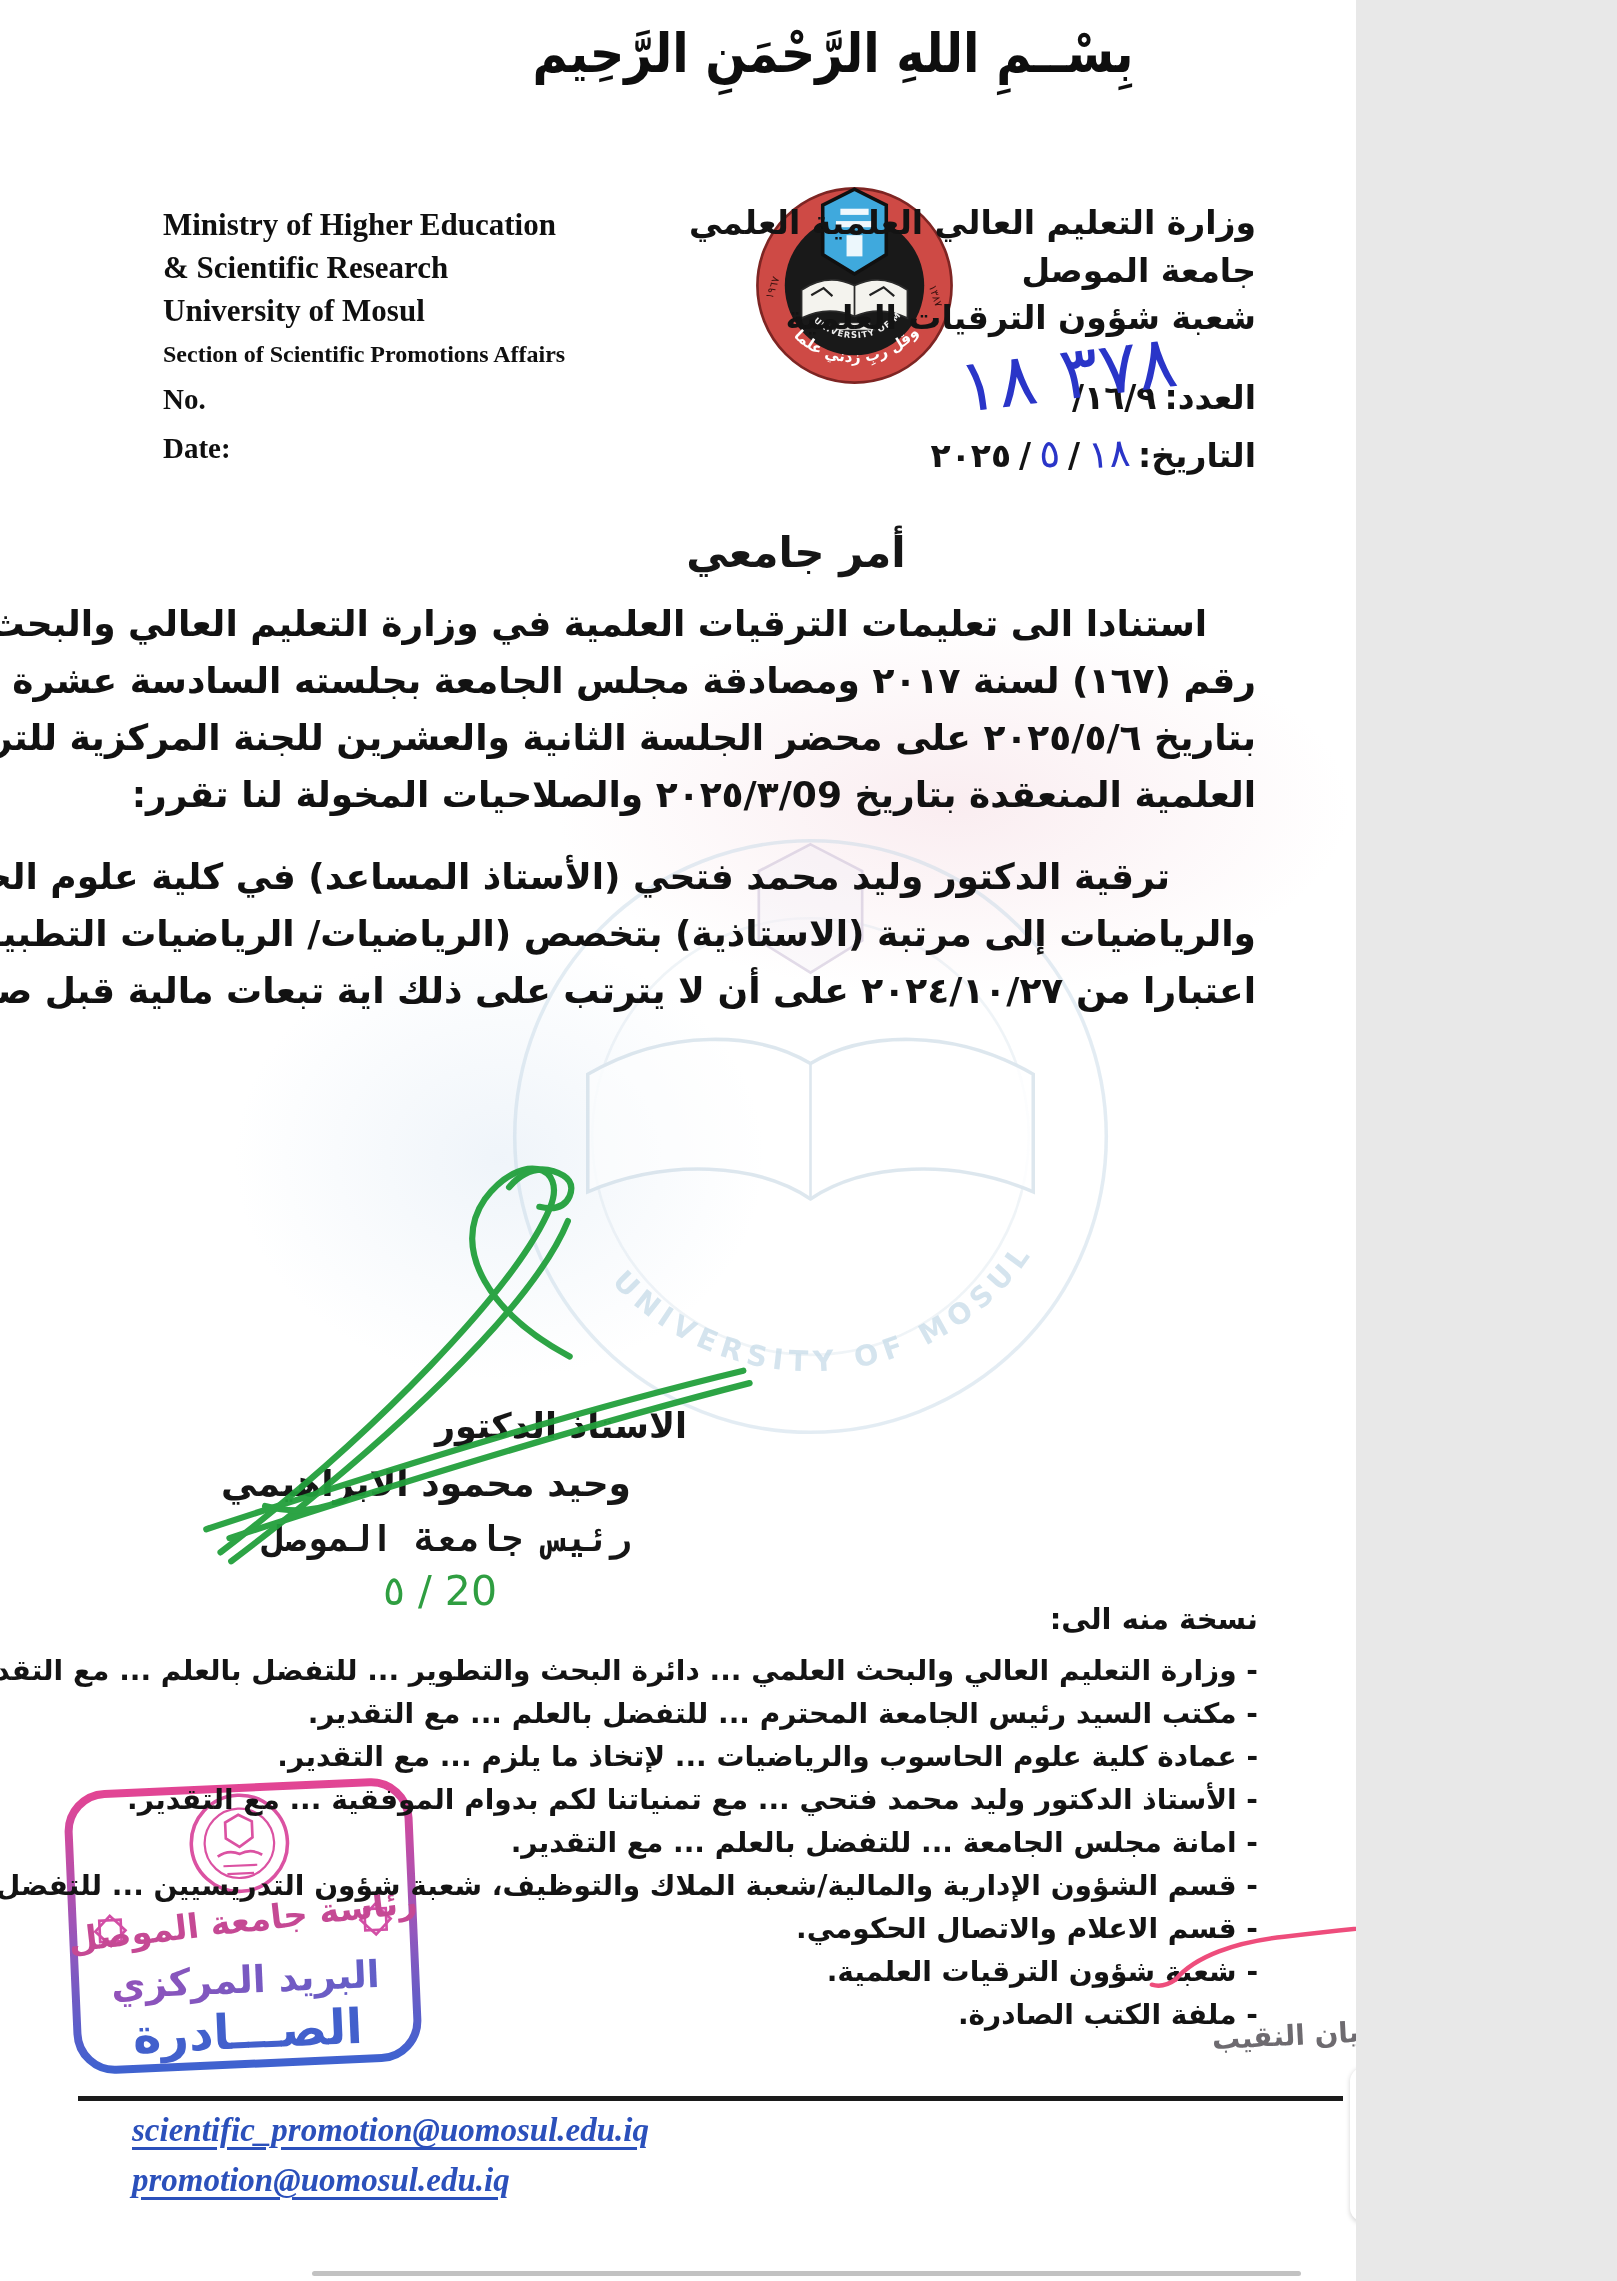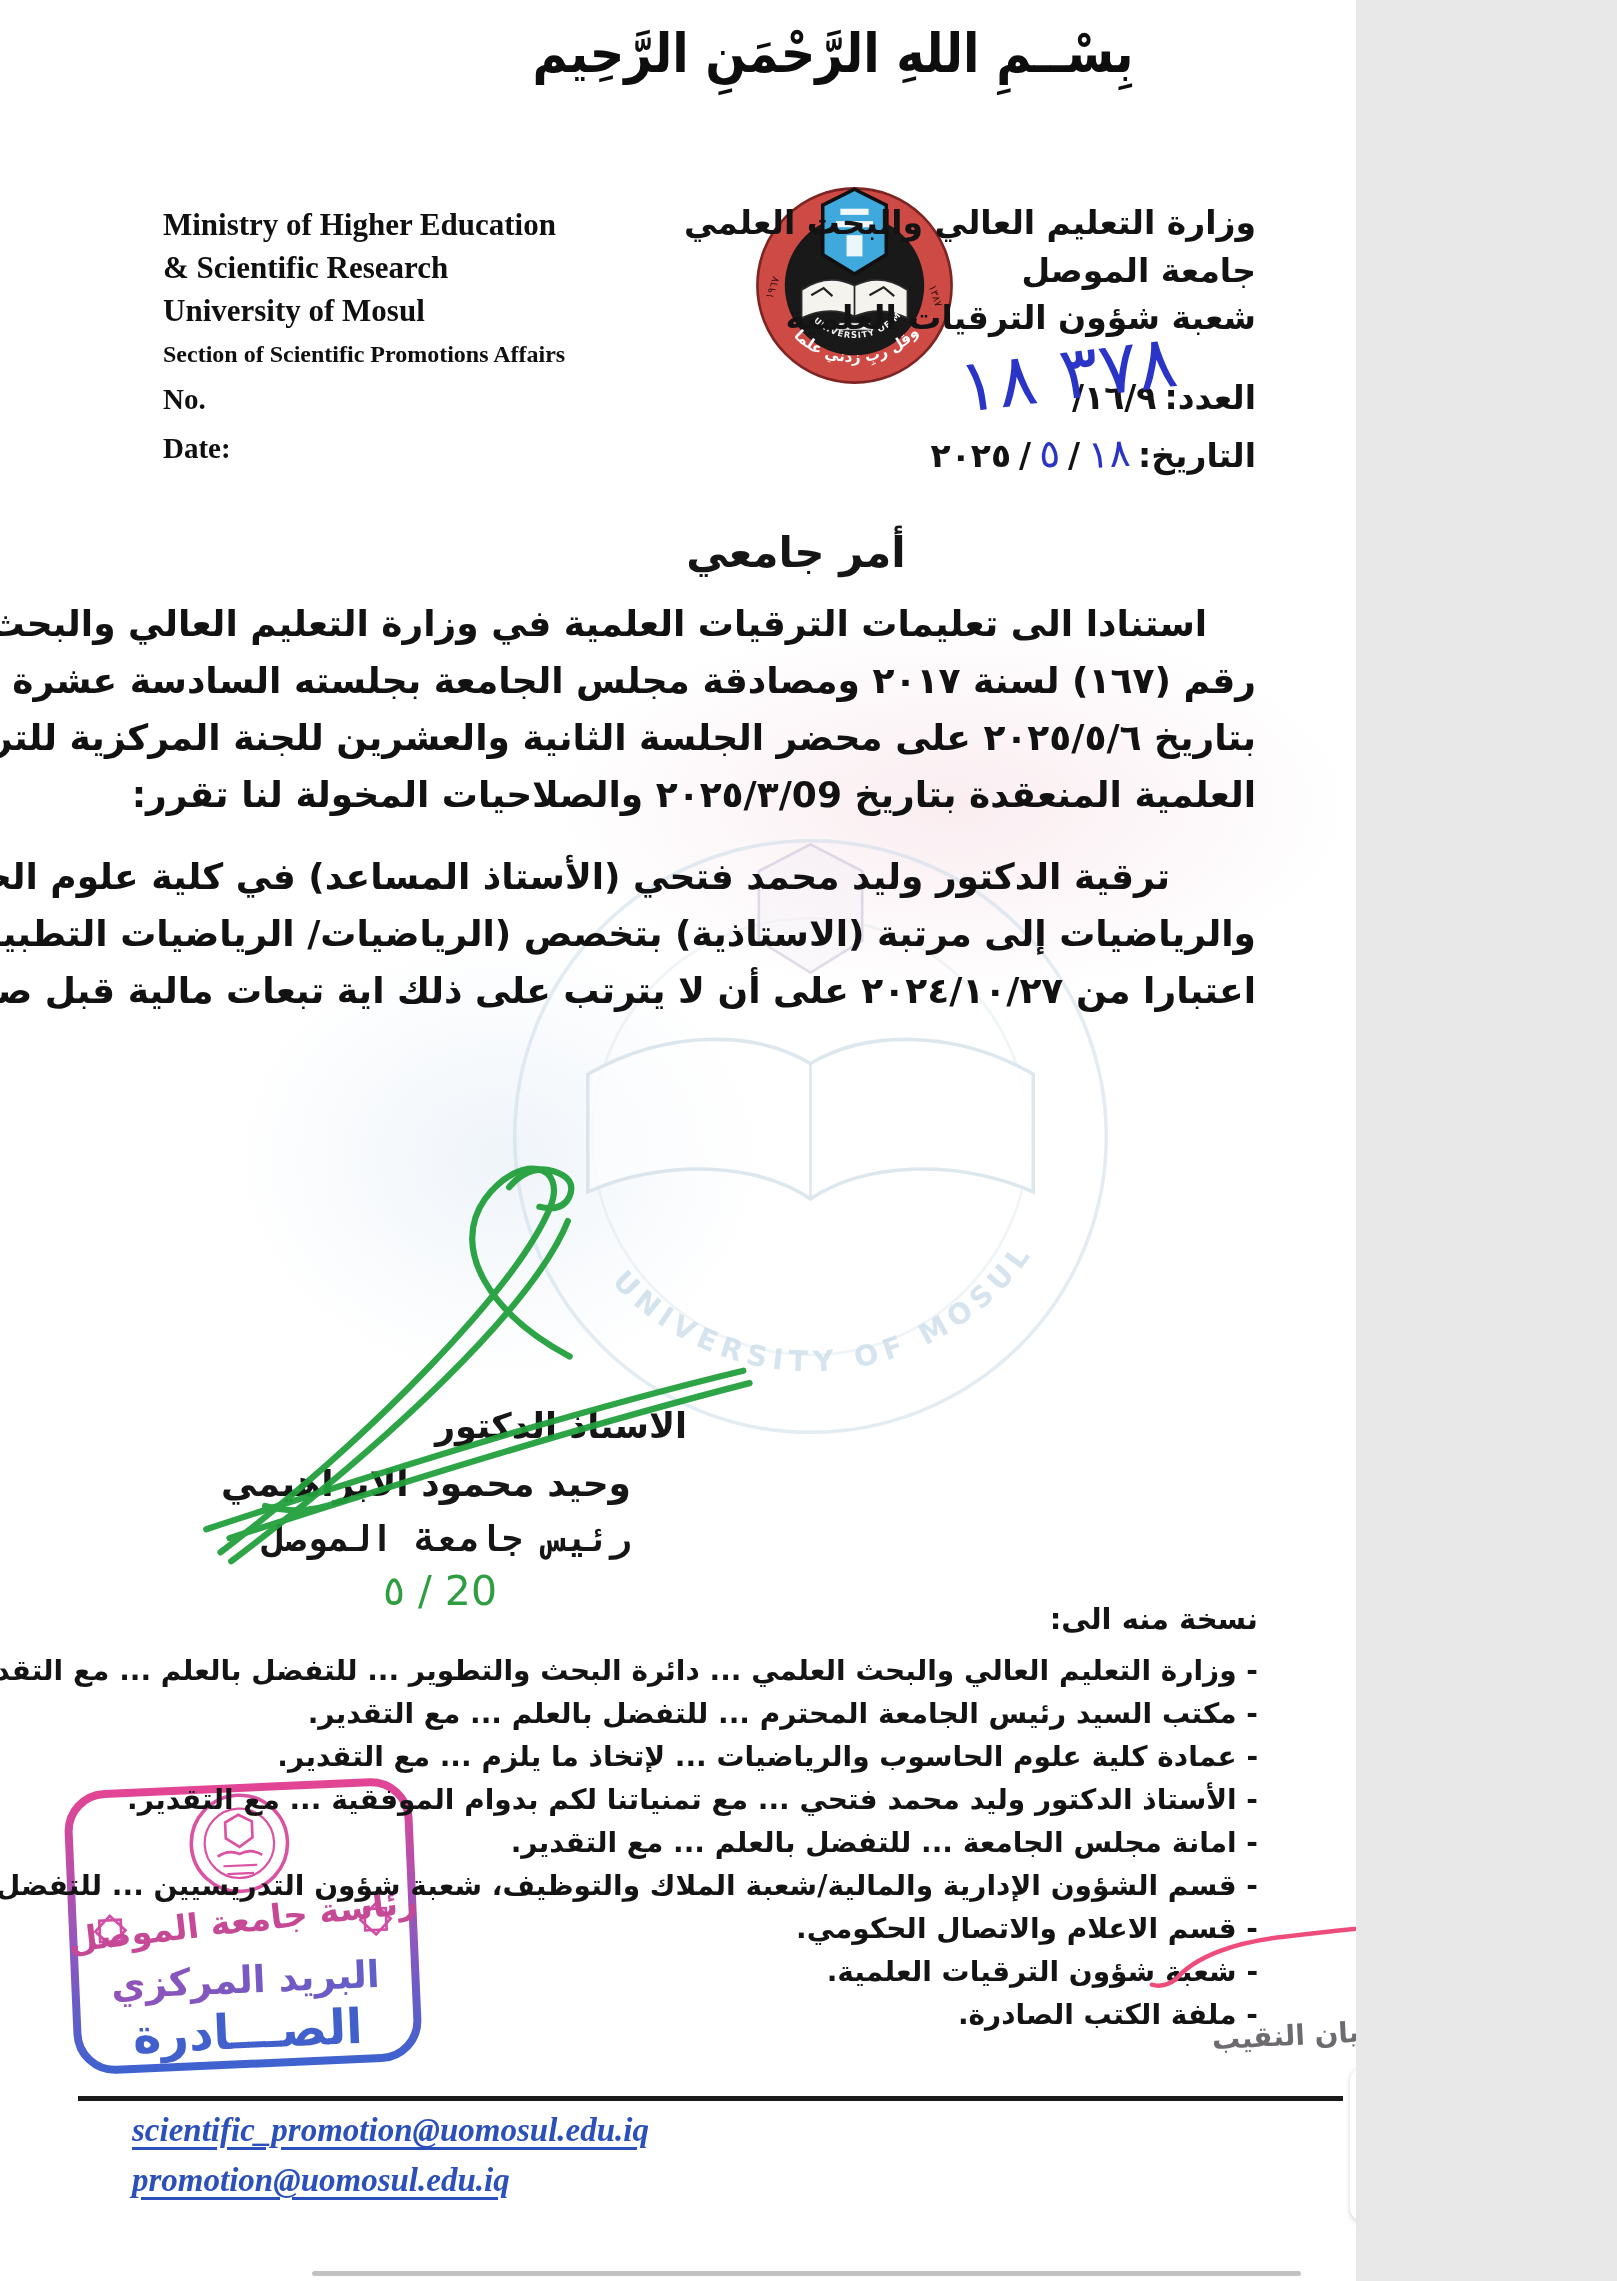--- a/index.html
+++ b/index.html
@@ -120,21 +120,21 @@
       </text>
       <text font-size="17" font-weight="bold" fill="#ffffff">
         <textPath href="#arcAr" startOffset="16%">وقل ربِ زدني علما</textPath>
       </text>
       <text x="14" y="128" font-size="12" fill="#3a1210" transform="rotate(-72 20 124)">١٩٦٧</text>
       <text x="196" y="128" font-size="12" fill="#3a1210" transform="rotate(72 206 124)">١٣٨٧</text>
     </svg>
   </div>
 
   <div class="ar-block">
-    <div class="ar-line ar-l1">وزارة التعليم العالي والبحث العلمي</div>
+    <div class="ar-line ar-l1">وزارة التعليم العالي العلمية العلمي</div>
     <div class="ar-line ar-l2">جامعة الموصل</div>
     <div class="ar-line ar-l3">شعبة شؤون الترقيات العلمية</div>
     <div class="num-row">
       <span>العدد:</span>
       <span>١٦/٩/</span>
     </div>
     <div class="date-row">
       <span>التاريخ:</span>
       <span class="hand-blue date-day">١٨</span>
       <span>/</span>

